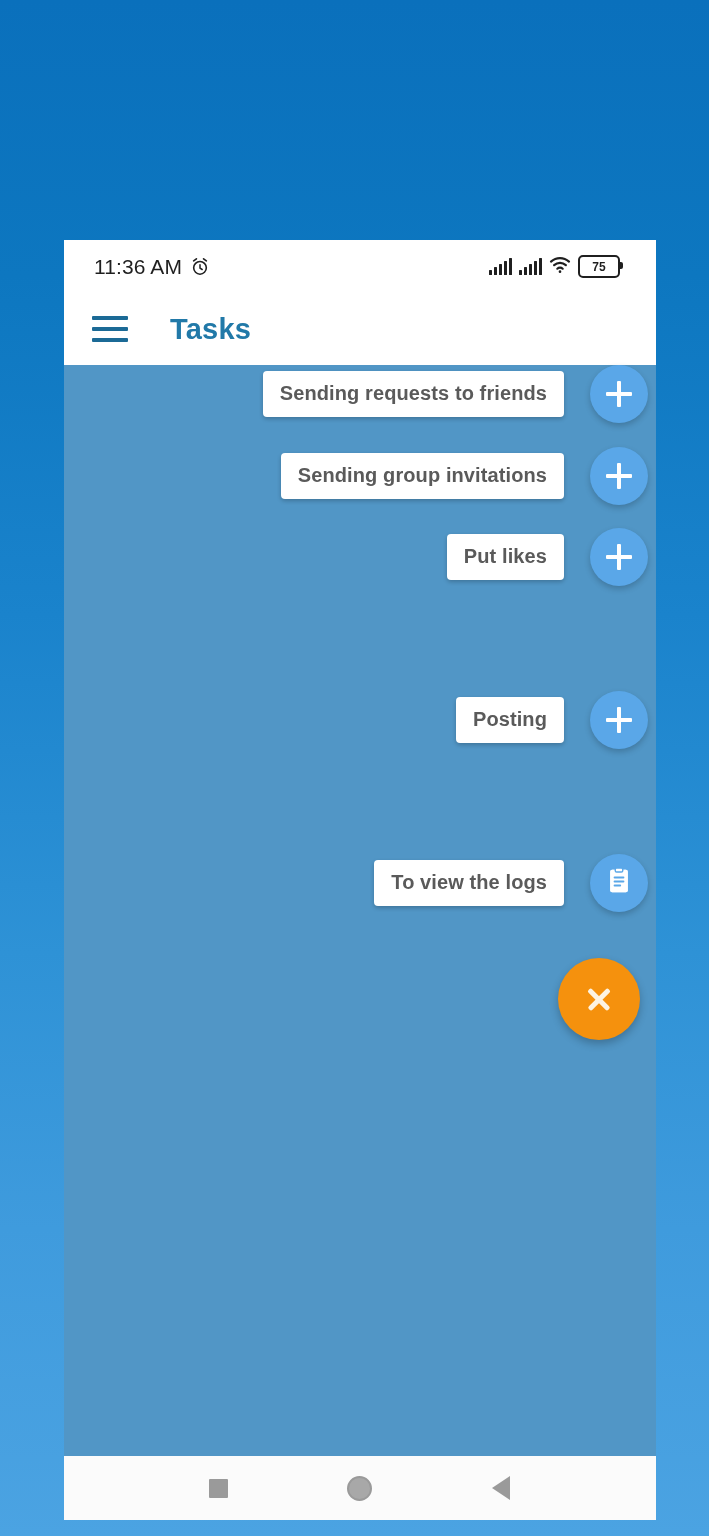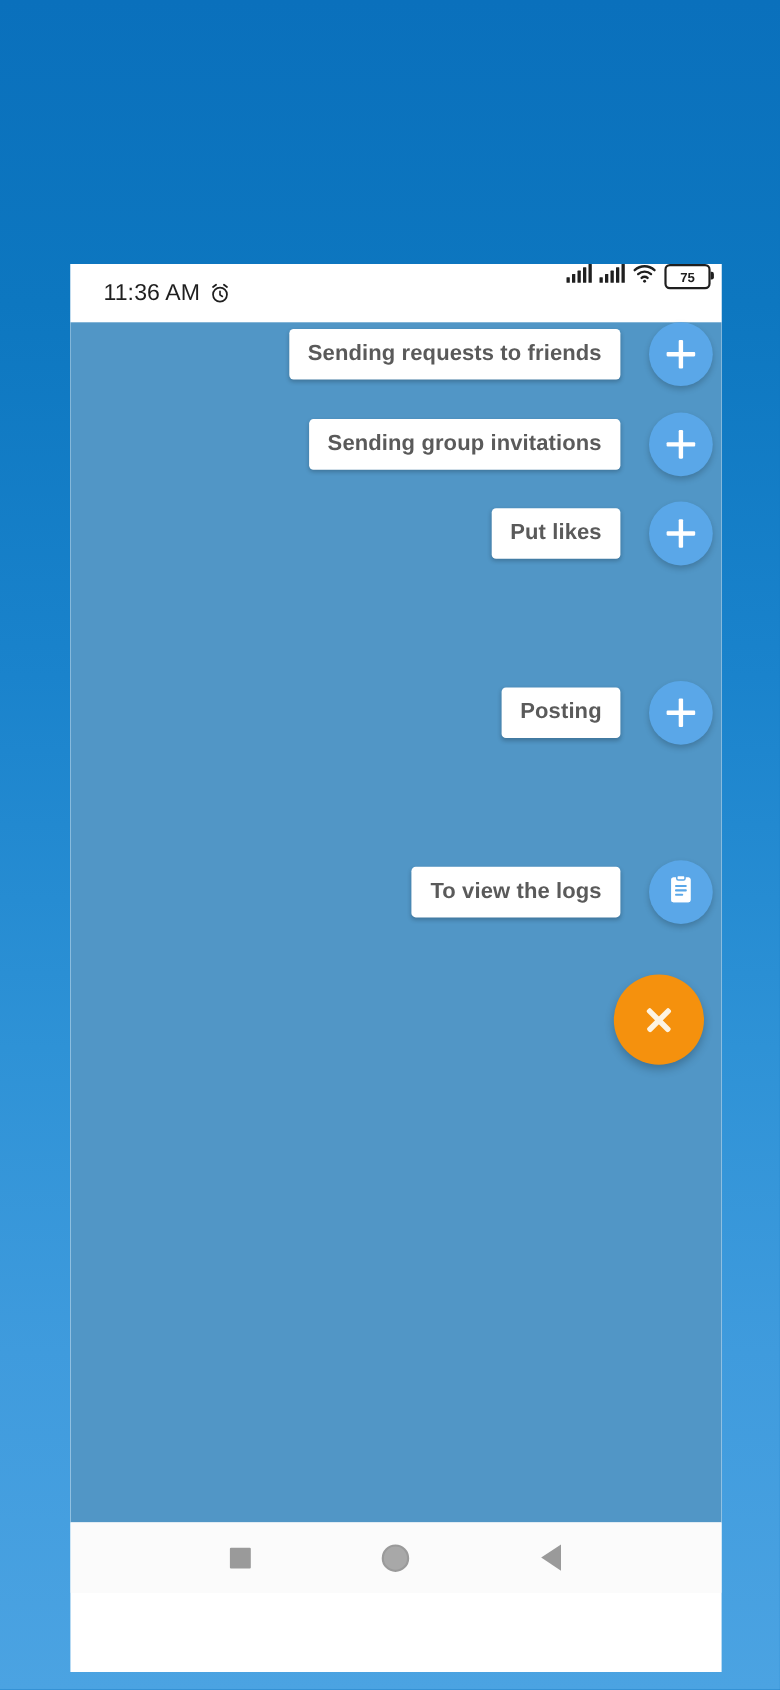--- a/index.html
+++ b/index.html
@@ -72,24 +72,25 @@
   }
   #status-time {
     font-size: 21px;
     color: #1f1f1f;
     font-weight: 400;
     letter-spacing: 0.1px;
   }
   .alarm-ic { display:block; }
   #status-right {
     position: absolute;
-    right: 10px;
+    right: 36px;
     top: 0;
     height: 53px;
     display: flex;
+    align-items: center;
     gap: 7px;
   }
   .sigbars {
     display: flex;
     align-items: flex-end;
     gap: 2px;
     height: 17px;
   }
   .sigbars i {
     display: block;
@@ -338,20 +339,28 @@
             <path d="M9 14.1c.9-.8 1.9-1.2 3-1.2s2.1.4 3 1.2" fill="none" stroke="#1f1f1f" stroke-width="2.4" stroke-linecap="round"></path>
             <circle cx="12" cy="17.4" r="1.5" fill="#1f1f1f"></circle>
           </svg>
         </span>
         <span class="battery">
           <span>75</span>
         </span>
       </div>
     </div>
 
+    <div id="appbar">
+      <div id="menu-btn">
+        <i></i>
+          <i></i>
+          <i></i>
+      </div>
+      <div id="appbar-title">Tasks</div>
+    </div>
 
     <div id="content">
 
       <div id="speeddial">
 
         <div class="sd-row" style="top:0px">
           <div class="sd-label">Sending requests to friends</div>
           <div class="sd-fab">
             <span class="plus"></span>
           </div>

